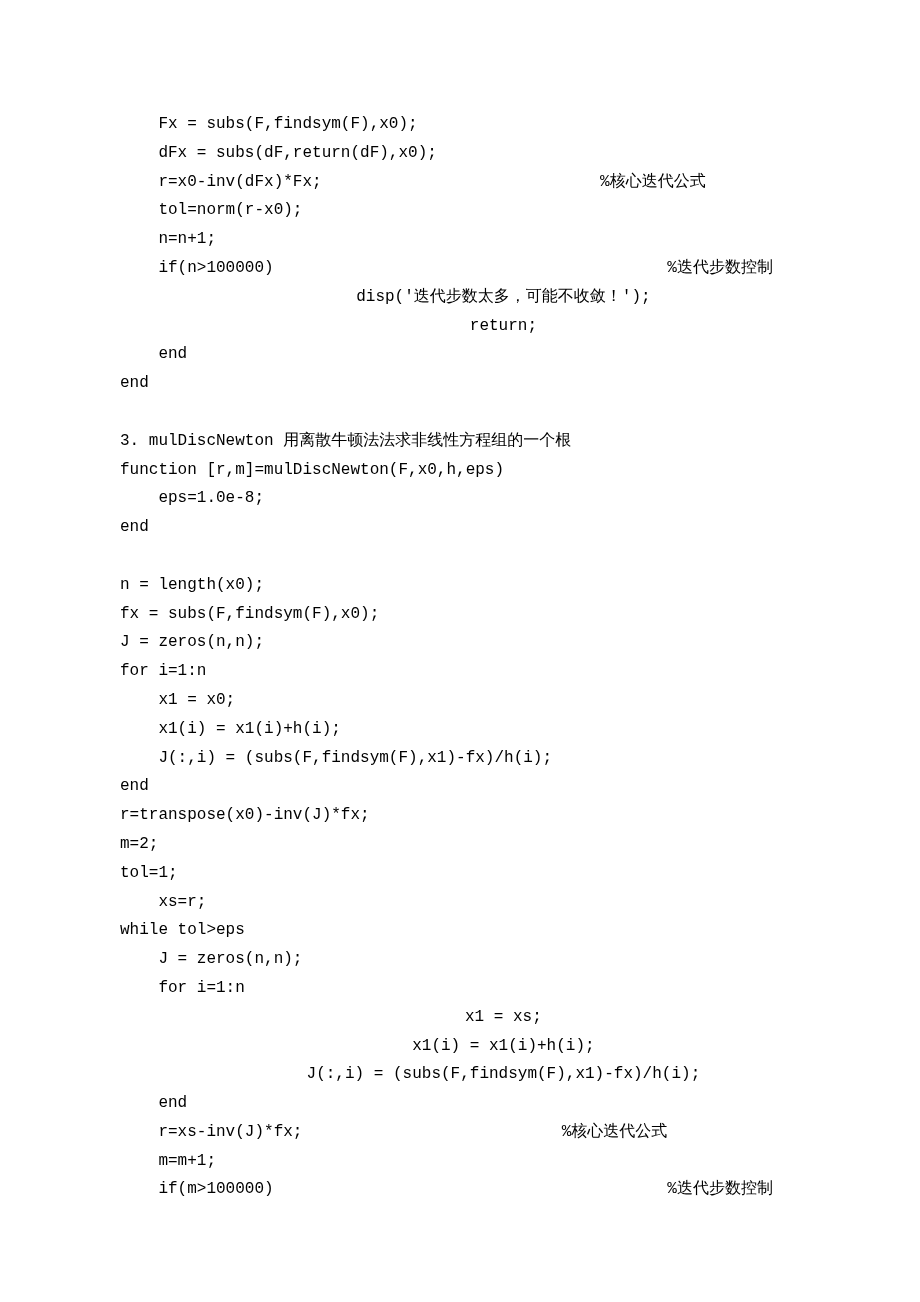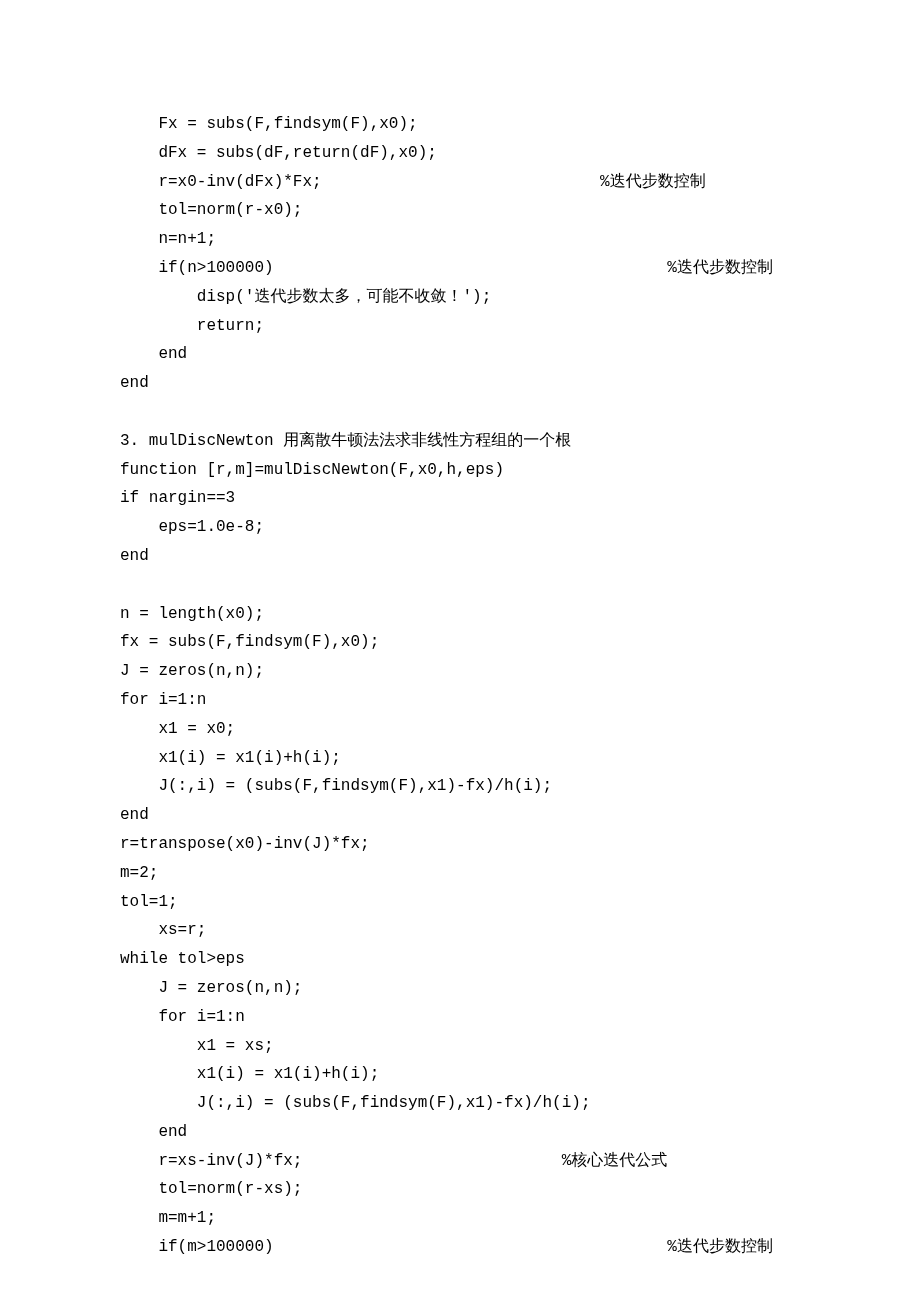--- a/index.html
+++ b/index.html
@@ -13,41 +13,40 @@
     color: #000;
   }
   .page {
     padding: 110px 110px 60px 120px;
   }
   .line {
     white-space: pre;
     font-family: "SimSun", "Courier New", monospace;
   }
   .indent1 { padding-left: 4ch; }
-  .indent2 { padding-left: 8ch; }
+  .indent2 { padding-left: 8ch; text-align: center; }
   .blank { height: 1.8em; }
 </style>
 </head>
 <body>
 
 <div class="page" id="page-container">
     <div class="line indent1">Fx = subs(F,findsym(F),x0);</div>
     <div class="line indent1">dFx = subs(dF,return(dF),x0);</div>
-    <div class="line indent1">r=x0-inv(dFx)*Fx;                             %迭代步数控制</div>
+    <div class="line indent1">r=x0-inv(dFx)*Fx;                             %核心迭代公式</div>
     <div class="line indent1">tol=norm(r-x0);</div>
     <div class="line indent1">n=n+1;</div>
     <div class="line indent1">if(n&gt;100000)                                         %迭代步数控制</div>
     <div class="line indent2">disp('迭代步数太多，可能不收敛！');</div>
     <div class="line indent2">return;</div>
     <div class="line indent1">end</div>
     <div class="line ">end</div>
     <div class="blank"></div>
     <div class="line ">3. mulDiscNewton 用离散牛顿法法求非线性方程组的一个根</div>
     <div class="line ">function [r,m]=mulDiscNewton(F,x0,h,eps)</div>
-    <div class="line ">if nargin==3</div>
     <div class="line indent1">eps=1.0e-8;</div>
     <div class="line ">end</div>
     <div class="blank"></div>
     <div class="line ">n = length(x0);</div>
     <div class="line ">fx = subs(F,findsym(F),x0);</div>
     <div class="line ">J = zeros(n,n);</div>
     <div class="line ">for i=1:n</div>
     <div class="line indent1">x1 = x0;</div>
     <div class="line indent1">x1(i) = x1(i)+h(i);</div>
     <div class="line indent1">J(:,i) = (subs(F,findsym(F),x1)-fx)/h(i);</div>
@@ -57,16 +56,15 @@
     <div class="line ">tol=1;</div>
     <div class="line indent1">xs=r;</div>
     <div class="line ">while tol&gt;eps</div>
     <div class="line indent1">J = zeros(n,n);</div>
     <div class="line indent1">for i=1:n</div>
     <div class="line indent2">x1 = xs;</div>
     <div class="line indent2">x1(i) = x1(i)+h(i);</div>
     <div class="line indent2">J(:,i) = (subs(F,findsym(F),x1)-fx)/h(i);</div>
     <div class="line indent1">end</div>
     <div class="line indent1">r=xs-inv(J)*fx;                           %核心迭代公式</div>
-    <div class="line indent1">tol=norm(r-xs);</div>
     <div class="line indent1">m=m+1;</div>
     <div class="line indent1">if(m&gt;100000)                                         %迭代步数控制</div>
   </div>
 
 </body></html>

